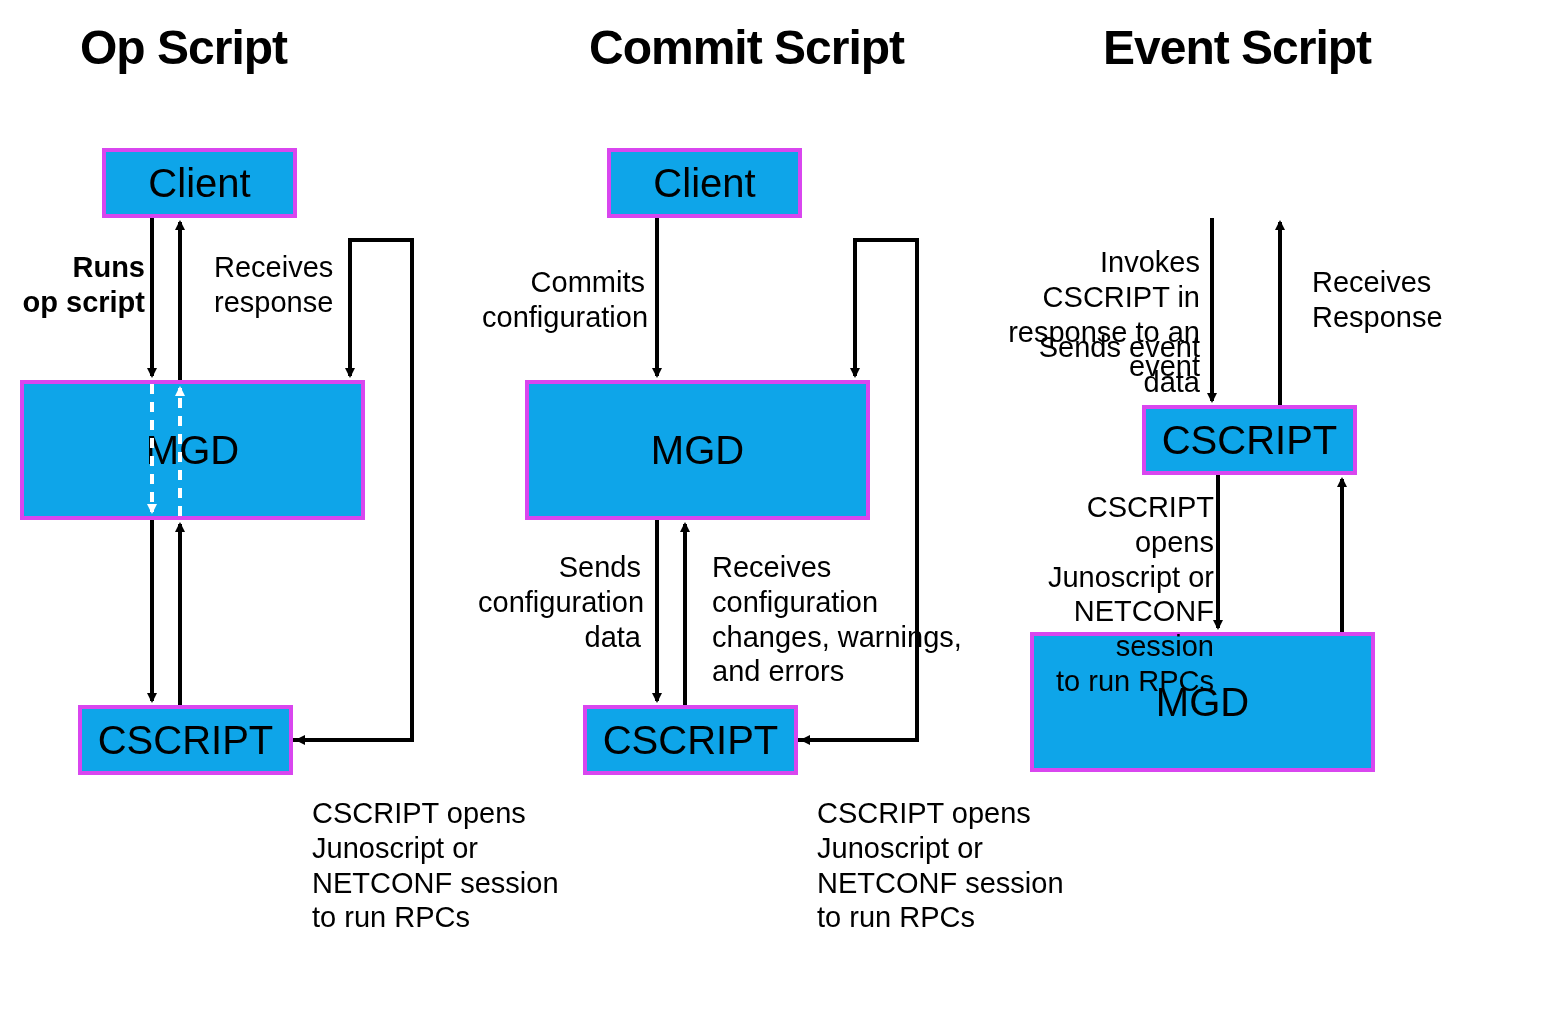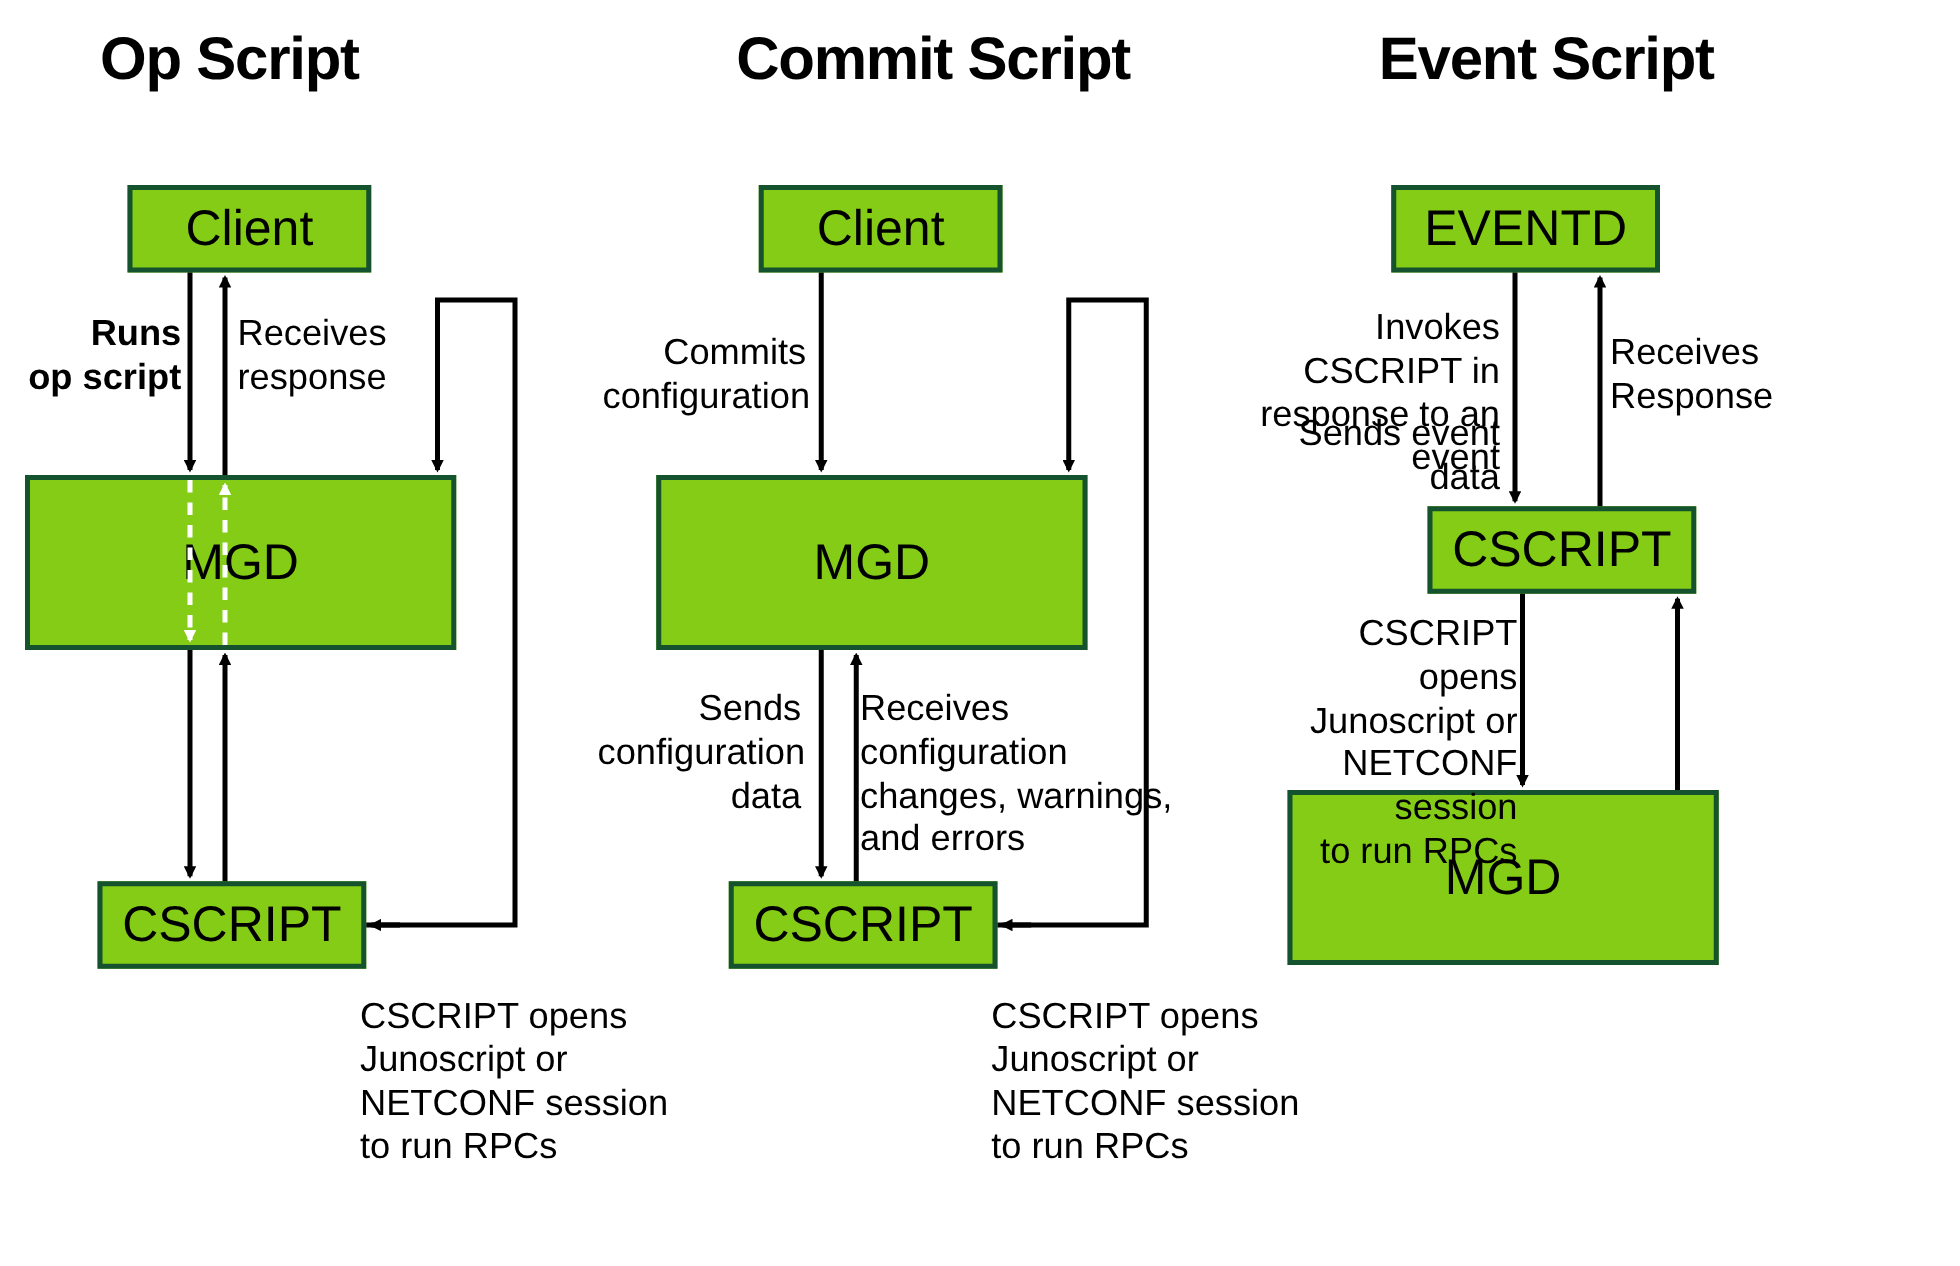--- a/index.html
+++ b/index.html
@@ -15,38 +15,38 @@
     position: relative;
   }
   .section-title {
     position: absolute;
     font-size: 48px;
     font-weight: 600;
     letter-spacing: -1px;
   }
   .box {
     position: absolute;
-    background: #84cc16;
-    border: 4px solid #14532d;
+    background: #0ea5e9;
+    border: 4px solid #d946ef;
     display: flex;
     align-items: center;
     justify-content: center;
     font-size: 40px;
     font-weight: 400;
     box-sizing: border-box;
   }
   .box.big {
     font-size: 40px;
   }
   .label {
     position: absolute;
     font-size: 29px;
     line-height: 1.2;
   }
-  .label.right { text-align: left; }
+  .label.right { text-align: left; margin-left: 24px; }
   .label.left { text-align: right; }
   svg.arrows {
     position: absolute;
     top: 0; left: 0;
     width: 1528px;
     height: 973px;
     pointer-events: none;
   }
 </style>
 </head>
@@ -82,21 +82,20 @@
 data</div>
   <div class="label right" style="left:668px; top:530px; white-space:pre-line;">Receives
 configuration
 changes, warnings,
 and errors</div>
   <div class="label right" style="left:773px; top:776px; white-space:pre-line;">CSCRIPT opens
 Junoscript or
 NETCONF session
 to run RPCs</div>
 
-  <div class="box" style="left:1093px; top:128px; width:215px; height:70px;">EVENTD</div>
   <div class="box" style="left:1122px; top:385px; width:215px; height:70px;">CSCRIPT</div>
   <div class="box big" style="left:1010px; top:612px; width:345px; height:140px;">MGD</div>
 
   <div class="label left" style="left:948px; top:225px; width:232px; white-space:pre-line;">Invokes CSCRIPT in
 response to an event</div>
   <div class="label left" style="left:990px; top:310px; width:190px; white-space:pre-line;">Sends event data</div>
   <div class="label right" style="left:1268px; top:245px; white-space:pre-line;">Receives
 Response</div>
   <div class="label left" style="left:1004px; top:470px; width:190px; white-space:pre-line;">CSCRIPT opens
 Junoscript or

